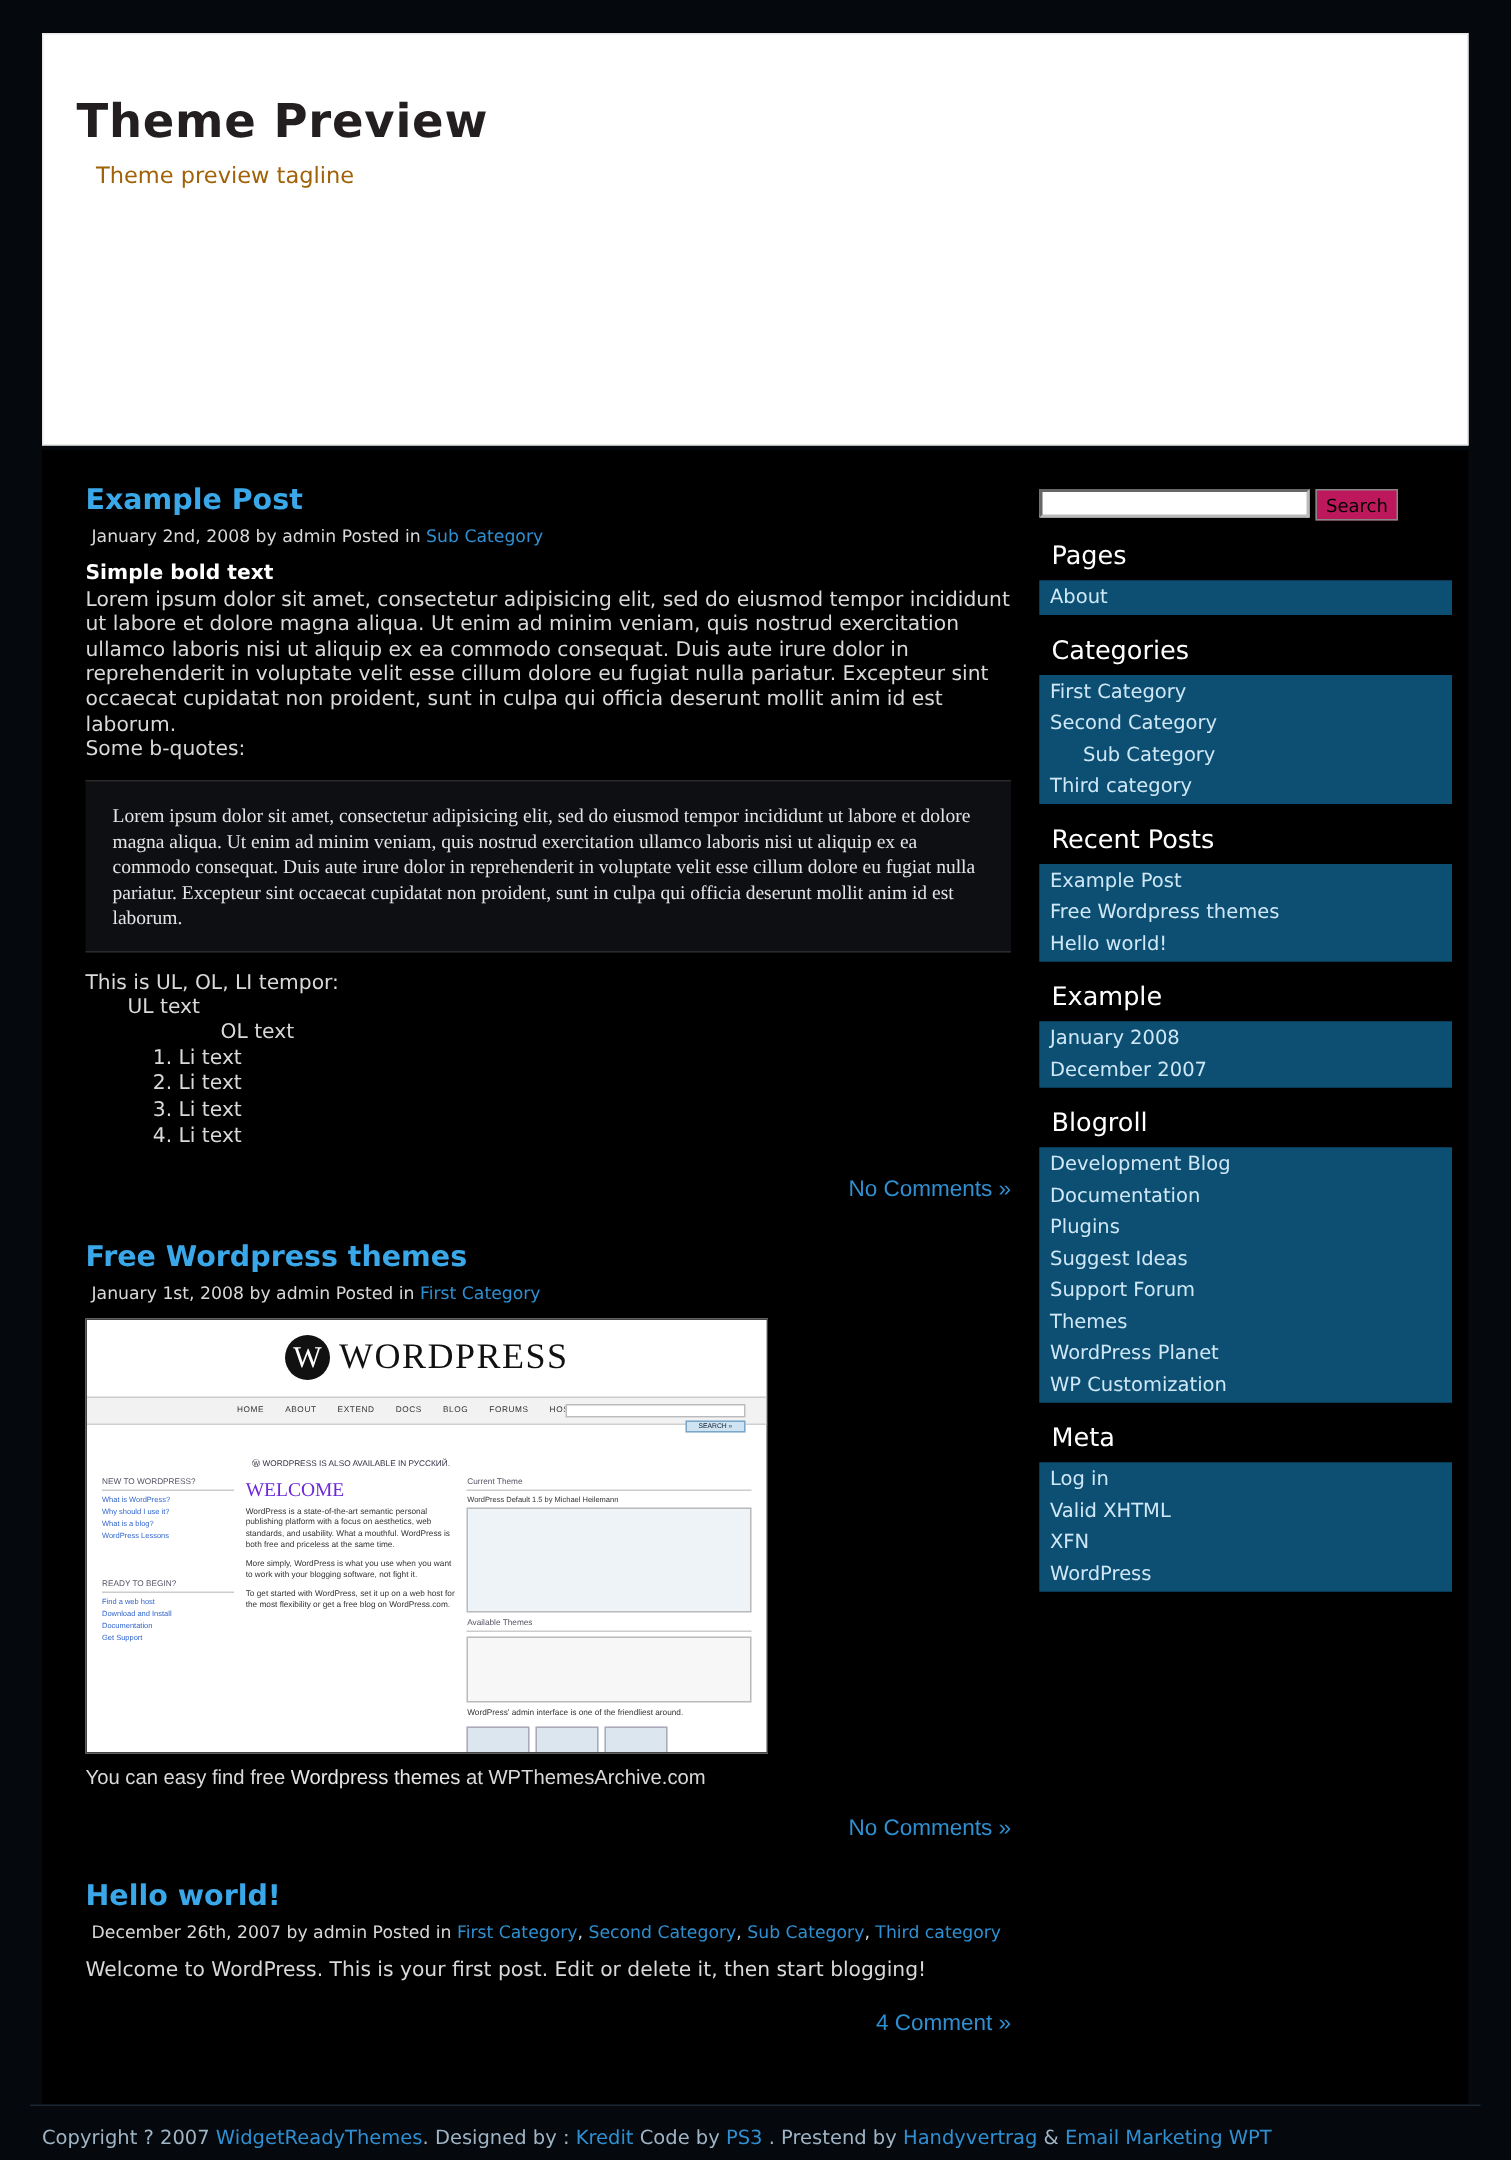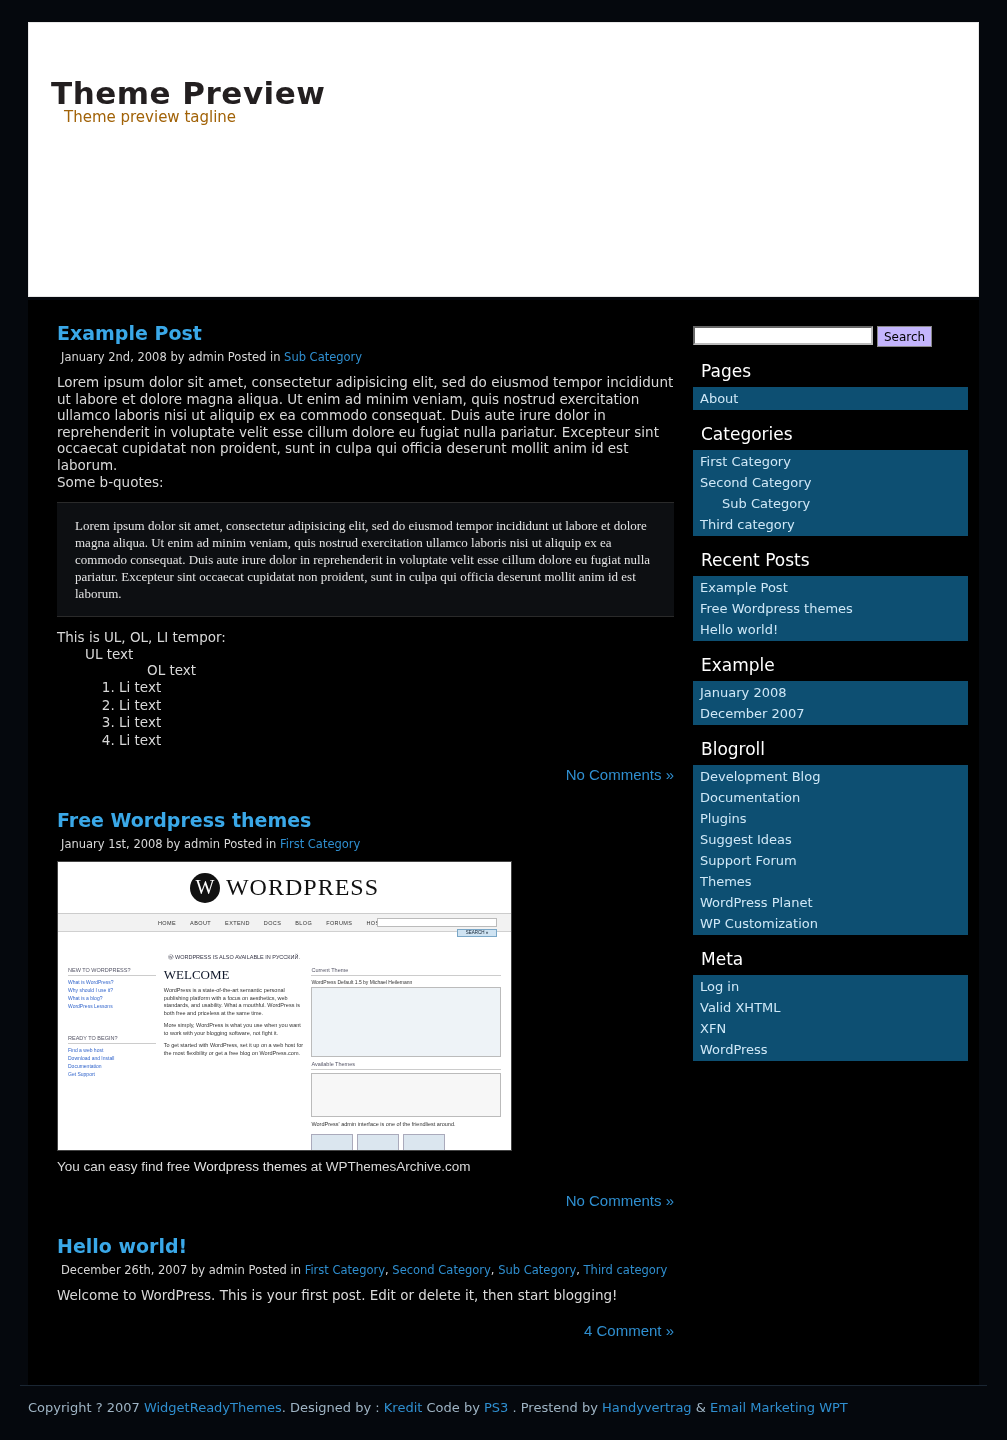--- a/index.html
+++ b/index.html
@@ -24,21 +24,21 @@
   
   .header-wrap {
     margin: 22px 28px 0 28px;
     background: #ffffff;
     height: 275px;
     border: 1px solid #e8e8e8;
     position: relative;
   }
   .site-title {
     position: absolute;
-    left: 22px; top: 52px;
+    left: 22px; top: 40px;
     font-size: 31px;
     font-weight: bold;
     letter-spacing: 0.5px;
     color: #231f20;
     font-family: "DejaVu Sans", sans-serif;
   }
   .site-tagline {
     position: absolute;
     left: 35px; top: 85px;
     font-size: 15px;
@@ -151,21 +151,21 @@
     border:1px solid #7aa7c7; background:#cfe3f2; font-size:4.5px;
     text-align:center; color:#123;
   }
   .wp-ru { margin:22px 0 0 110px; font-size:5.5px; color:#334; }
   .wp-main { display:flex; padding:6px 10px; gap:8px; }
   .wp-col1 { width:88px; }
   .wp-col2 { width:140px; }
   .wp-col3 { width:190px; }
   .wp-h { font-size:5.5px; color:#556; border-bottom:1px solid #ccc; padding-bottom:2px; margin-bottom:3px;}
   .wp-li { font-size:5px; color:#36c; margin-bottom:2px; }
-  .wp-welcome { font-family:"Liberation Serif",serif; font-size:13px; color:#0f172a; margin:0 0 4px 0;}
+  .wp-welcome { font-family:"Liberation Serif",serif; font-size:13px; color:#6d28d9; margin:0 0 4px 0;}
   .wp-p { font-size:5.5px; color:#333; line-height:7.5px; margin:0 0 5px 0;}
   .wp-box { border:1px solid #bbb; background:#eef3f7; height:70px; margin-bottom:4px;}
   .wp-box2 { border:1px solid #bbb; background:#f7f7f7; height:44px; }
   .wp-thumbs { display:flex; gap:4px; margin-top:4px;}
   .wp-thumb { width:42px;height:26px;background:#dbe6ef;border:1px solid #aab;}
 
   
   .side-h {
     font-size: 17px;
     color: #ffffff;
@@ -199,21 +199,21 @@
     width: 180px; height: 19px;
     border: 2px inset #bbb;
     background: #fff;
     font-size: 12px;
     padding: 0 2px;
   }
   .search-btn {
     height: 21px;
     padding: 0 6px;
     font-size: 12px;
-    background: #c4b5fd;
+    background: #be185d;
     border: 1px solid #888;
     font-family: "DejaVu Sans", sans-serif;
     cursor: pointer;
   }
 
   
   .footer {
     margin: 0 20px;
     border-top: 1px solid #1a2633;
     padding: 14px 0 10px 8px;
@@ -236,20 +236,21 @@
   <div class="shell">
 
     <div class="content">
 
       <div class="post">
         <h2 class="post-title">Example Post</h2>
         <div class="post-meta">
           <span>January 2nd, 2008 by admin Posted in </span><a href="#">Sub Category</a>
         </div>
         <div class="post-body">
+          <div class="strong-line">Simple bold text</div>
           <p>Lorem ipsum dolor sit amet, consectetur adipisicing elit, sed do eiusmod tempor incididunt ut labore et dolore magna aliqua. Ut enim ad minim veniam, quis nostrud exercitation ullamco laboris nisi ut aliquip ex ea commodo consequat. Duis aute irure dolor in reprehenderit in voluptate velit esse cillum dolore eu fugiat nulla pariatur. Excepteur sint occaecat cupidatat non proident, sunt in culpa qui officia deserunt mollit anim id est laborum.</p>
           <div>Some b-quotes:</div>
           <blockquote>Lorem ipsum dolor sit amet, consectetur adipisicing elit, sed do eiusmod tempor incididunt ut labore et dolore magna aliqua. Ut enim ad minim veniam, quis nostrud exercitation ullamco laboris nisi ut aliquip ex ea commodo consequat. Duis aute irure dolor in reprehenderit in voluptate velit esse cillum dolore eu fugiat nulla pariatur. Excepteur sint occaecat cupidatat non proident, sunt in culpa qui officia deserunt mollit anim id est laborum.</blockquote>
           <div class="list-block">This is UL, OL, LI tempor:</div>
           <div class="ul-text">UL text</div>
           <div class="ol-text">OL text</div>
           <ol class="li-list">
             <li>Li text</li>
             <li>Li text</li>
             <li>Li text</li>

